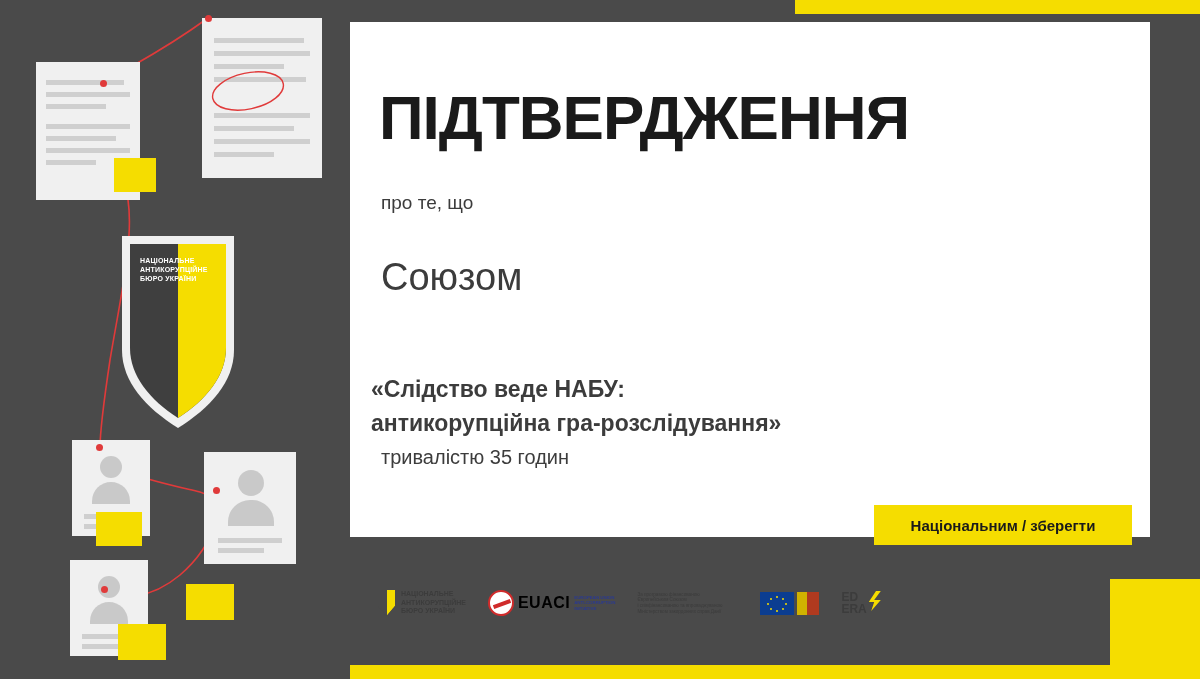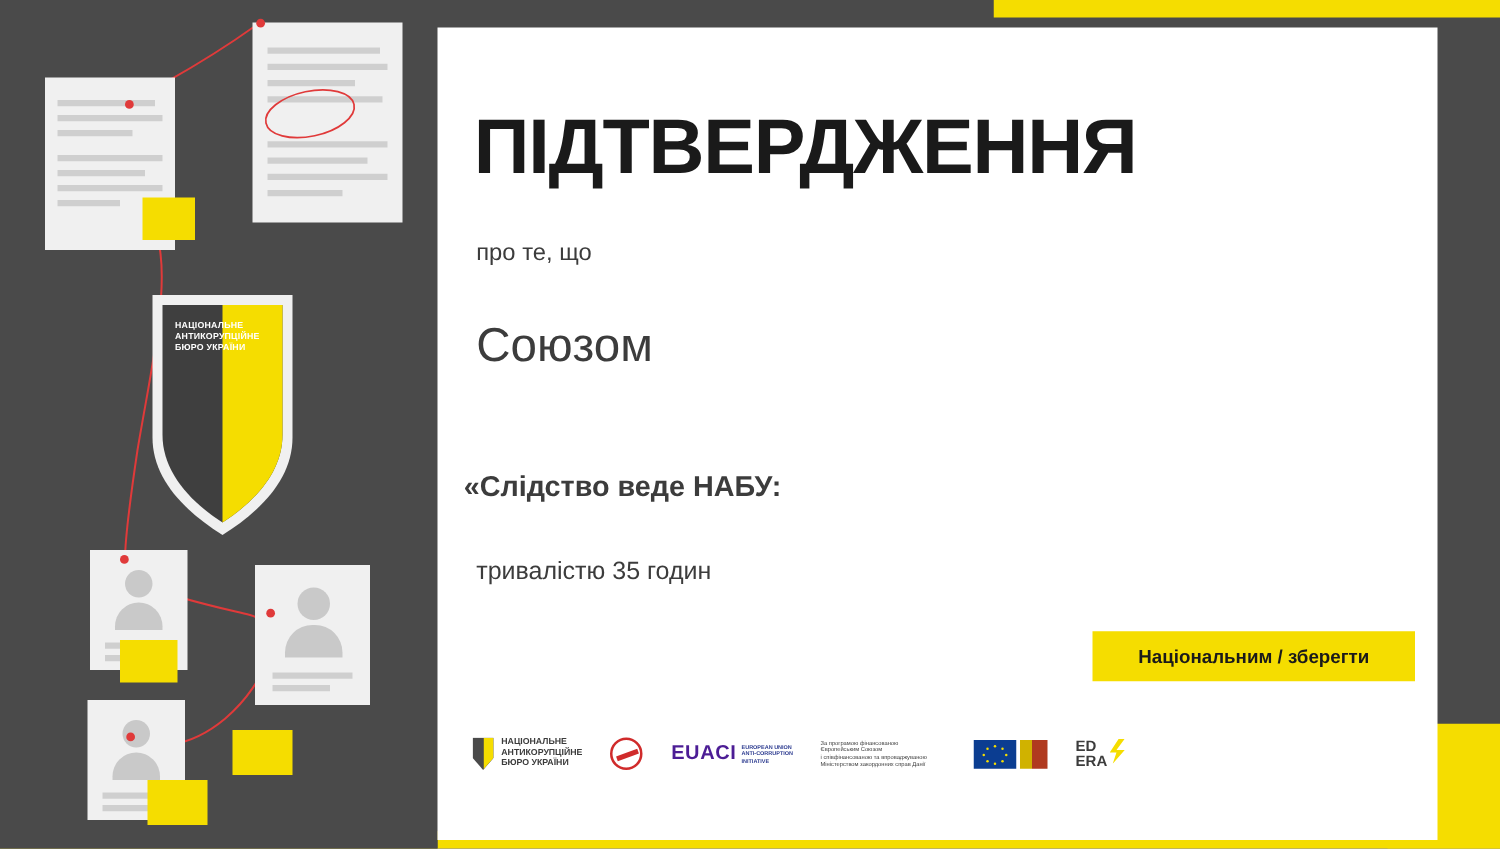--- a/index.html
+++ b/index.html
@@ -105,21 +105,21 @@
     font-weight: bold;
     line-height: 9px;
     letter-spacing: .2px;
     z-index: 5;
   }
 
   
   .card {
     position: absolute;
     left: 350px; top: 22px;
-    width: 800px; height: 650px;
+    width: 800px; height: 515px;
     background: #ffffff;
     text-decoration: underline;
   }
 
   .title {
     position: absolute;
     left: 29px; top: 60px;
     font-size: 62px;
     font-weight: bold;
     letter-spacing: -1px;
@@ -215,21 +215,21 @@
     width: 26px; height: 26px; border-radius: 50%;
     border: 2px solid #d02b2b;
     position: relative; background: #fff;
   }
   .euaci-mark::after {
     content: "";
     position: absolute; left: 3px; top: 10px;
     width: 18px; height: 4px; background: #d02b2b;
     transform: rotate(-20deg);
   }
-  .euaci-text { font-size: 16px; font-weight: bold; color: #4c1d95; letter-spacing: .5px; margin-left: 19px;}
+  .euaci-text { font-size: 16px; font-weight: bold; color: #000000; letter-spacing: .5px;}
   .euaci-sub { font-size: 4.4px; line-height: 5.4px; color: #2b3a8f; font-weight: bold;}
 
   .logo-eu {
     display: flex; align-items: center; gap: 3px;
   }
   .eu-note { font-size: 4.6px; line-height: 5.6px; color: #3c3c3c; width: 120px; }
   .eu-flag {
     width: 34px; height: 23px; background: #0b3d91;
     position: relative;
   }
@@ -339,20 +339,21 @@
 
     <h1 class="title">ПІДТВЕРДЖЕННЯ</h1>
 
     <div class="subtitle-about">про те, що</div>
 
     <div class="recipient">Союзом</div>
 
 
     <div class="course-name">
       <div>«Слідство веде НАБУ:</div>
+      <div>антикорупційна гра-розслідування»</div>
     </div>
 
     <div class="duration">тривалістю 35 годин</div>
 
 
     <button class="btn btn-print">Національним / зберегти</button>
 
     <div class="logos">
 
       <div class="logo-nabu">

